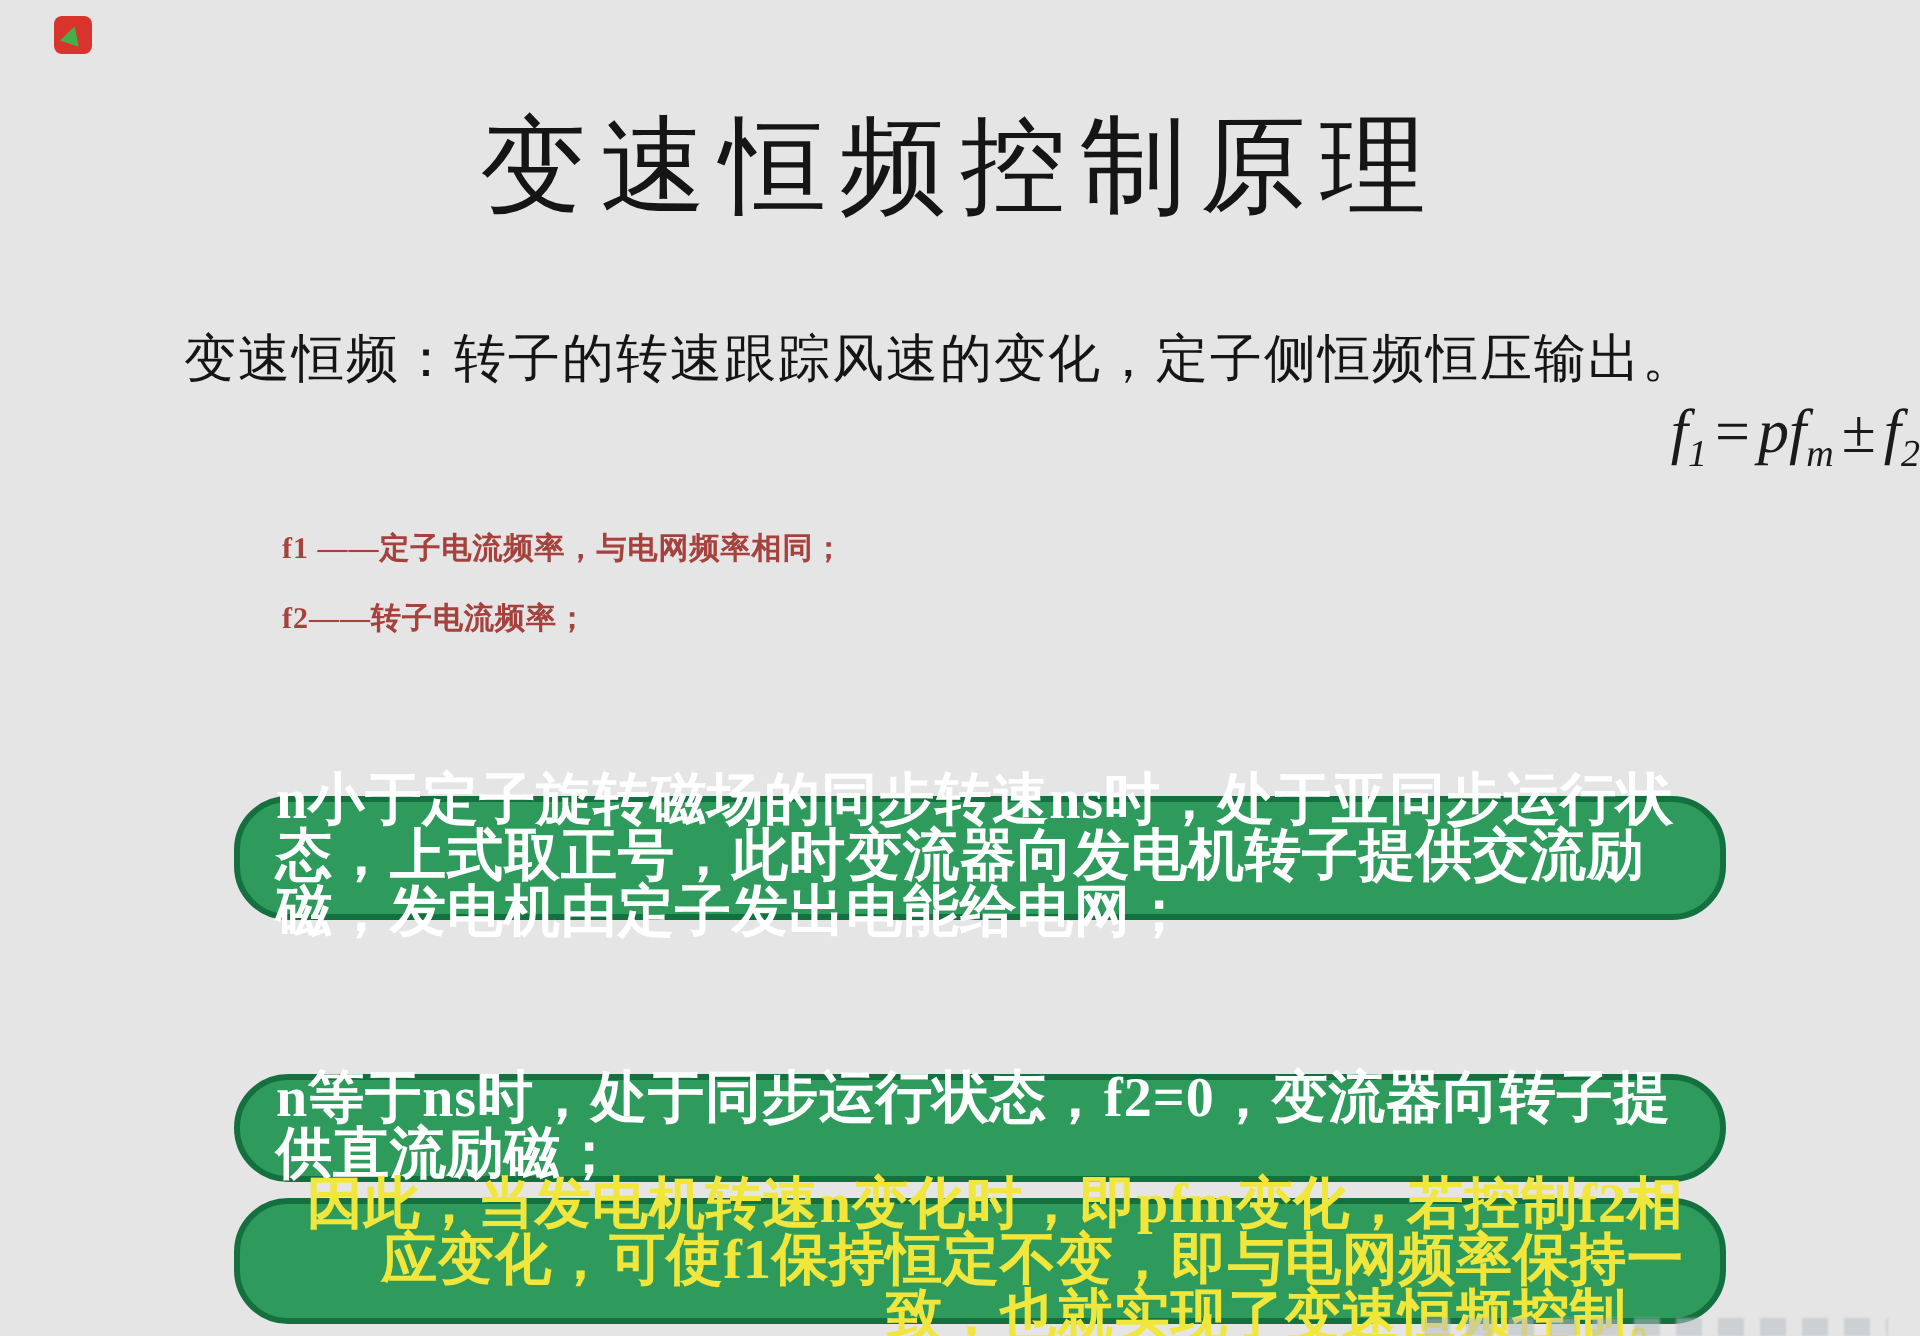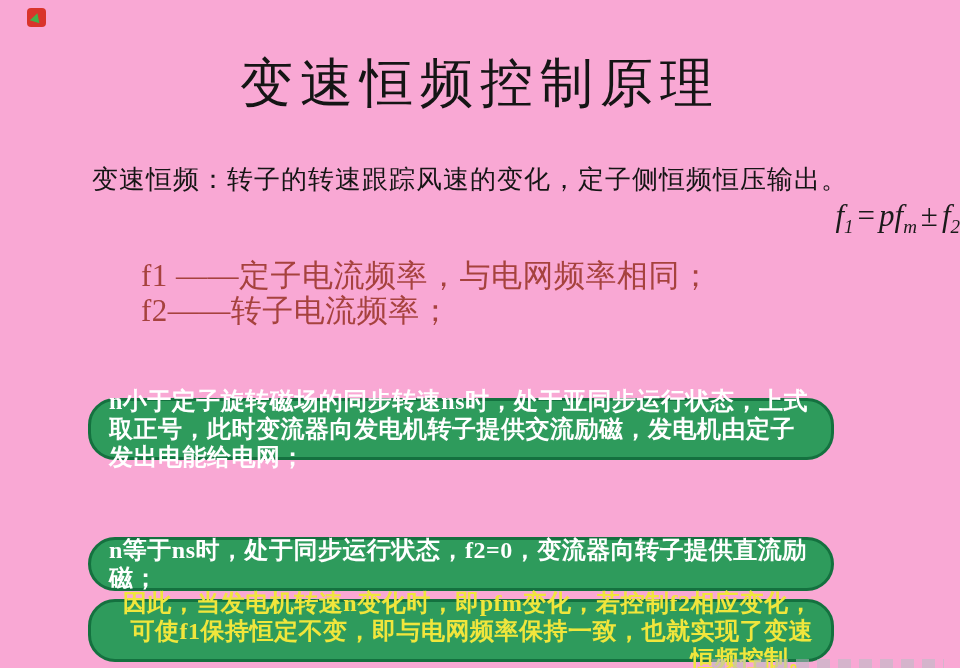--- a/index.html
+++ b/index.html
@@ -5,21 +5,21 @@
   html, body { margin: 0; padding: 0; }
   body {
     width: 960px; height: 668px;
     background: #ffffff;
     font-family: "Liberation Serif", "DejaVu Serif", serif;
     position: relative;
     overflow: hidden;
   }
   .slide {
     position: absolute; inset: 0;
-    background: #f9a8d4;
+    background: #e5e5e5;
   }
   
   .logo {
     position: absolute; left: 27px; top: 8px;
     width: 19px; height: 19px;
     background: #d9342b;
     border-radius: 4px;
   }
   .logo .leaf {
     position: absolute; left: 4px; top: 5px;
@@ -49,33 +49,33 @@
     text-align: right;
     font-size: 31px; color: #1a1a1a;
     font-style: italic;
   }
   .formula sub {
     font-size: 19px; font-style: italic;
   }
   .formula .op { font-style: normal; padding: 0 4px; }
   .definitions {
     position: absolute; left: 141px; top: 258px;
-    font-size: 31px; font-weight: 400;
+    font-size: 15px; font-weight: 700;
     color: #a6423e;
     line-height: 35px;
     letter-spacing: 0.5px;
   }
   .gbox {
-    position: absolute; left: 88px; width: 746px;
+    position: absolute; left: 117px; width: 746px;
     box-sizing: border-box;
     background: #2e9b5c;
     border: 3px solid #14713f;
     border-radius: 27px;
     color: #ffffff;
-    font-size: 24px; font-weight: 700;
+    font-size: 28px; font-weight: 700;
     line-height: 28px;
     padding: 3px 18px;
     display: flex; align-items: center;
     letter-spacing: 0.5px;
   }
   .gbox-1 { top: 398px; height: 62px; }
   .gbox-2 { top: 466px; height: 64px; }
   .gbox-3 { top: 537px; height: 54px; }
   .gbox-4 { top: 599px; height: 63px; color: #f0e63c; text-align: right; }
   

